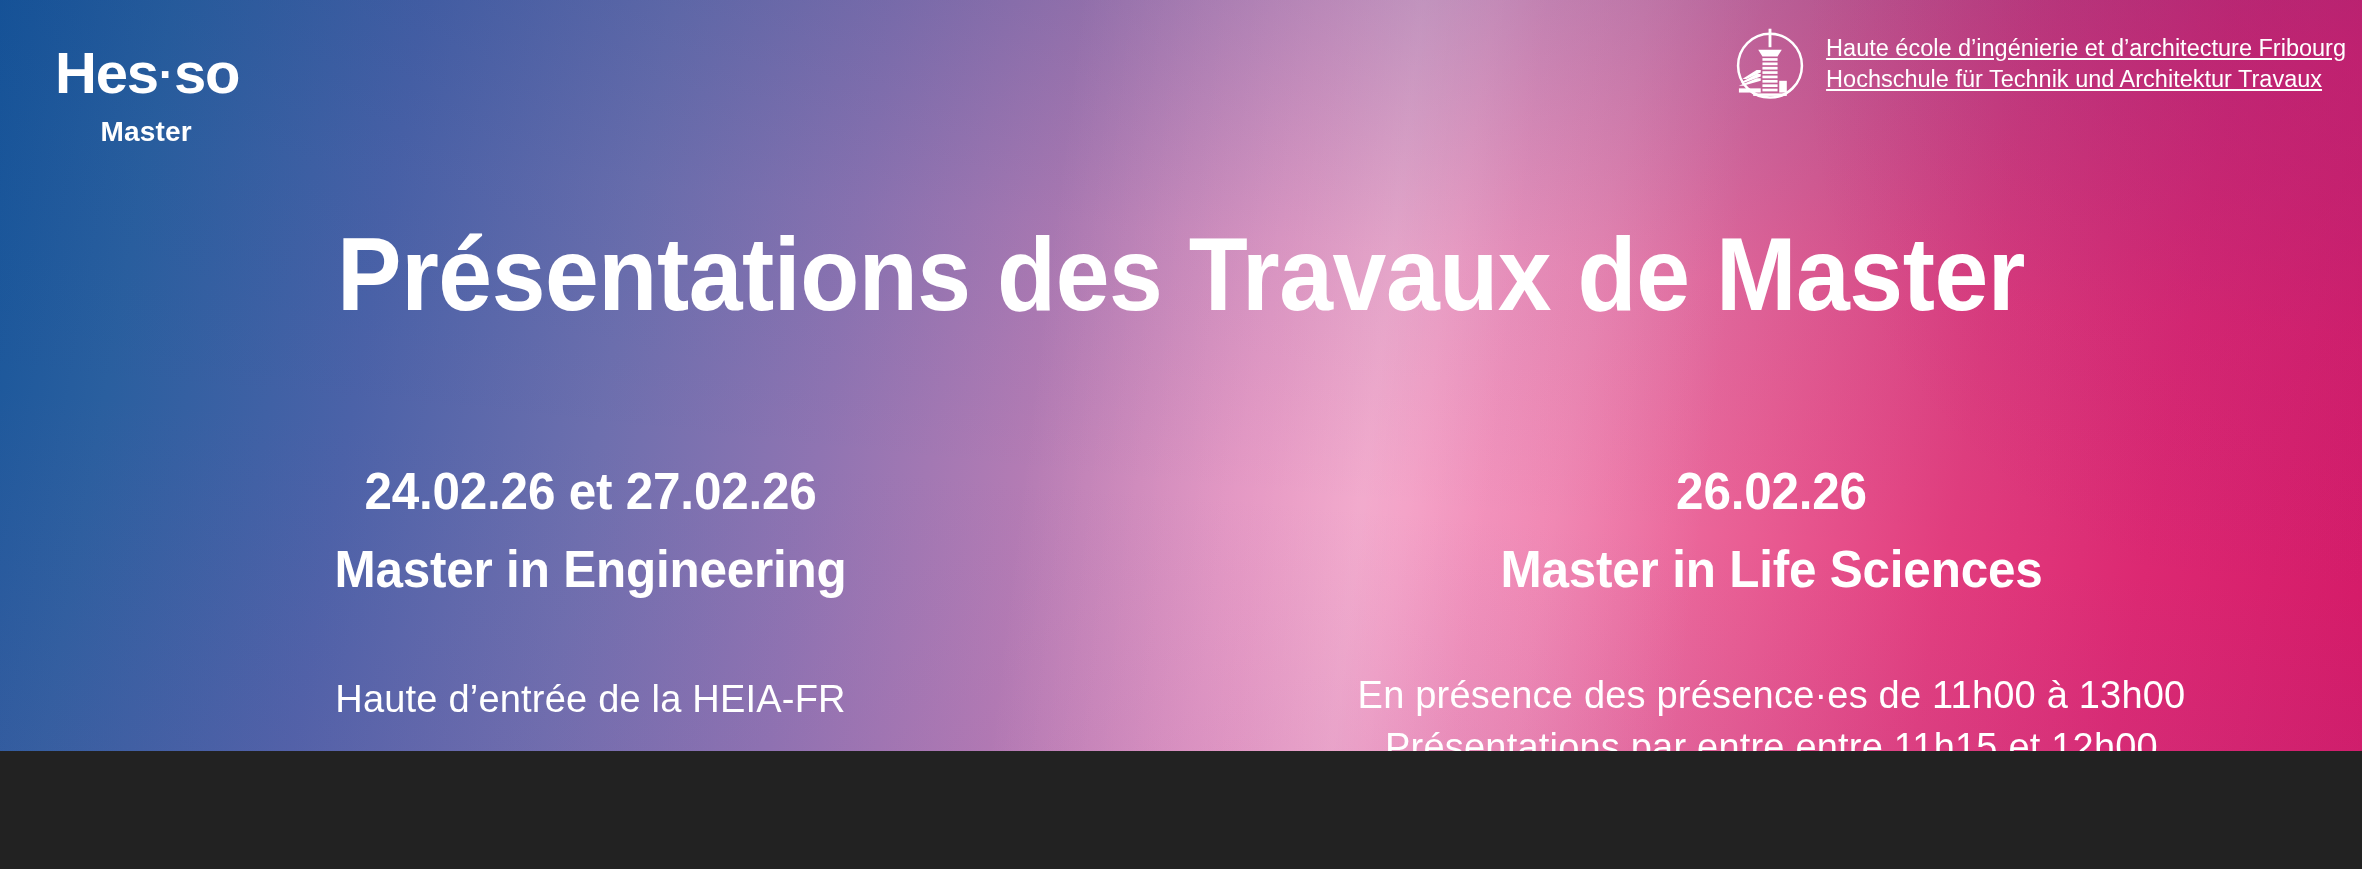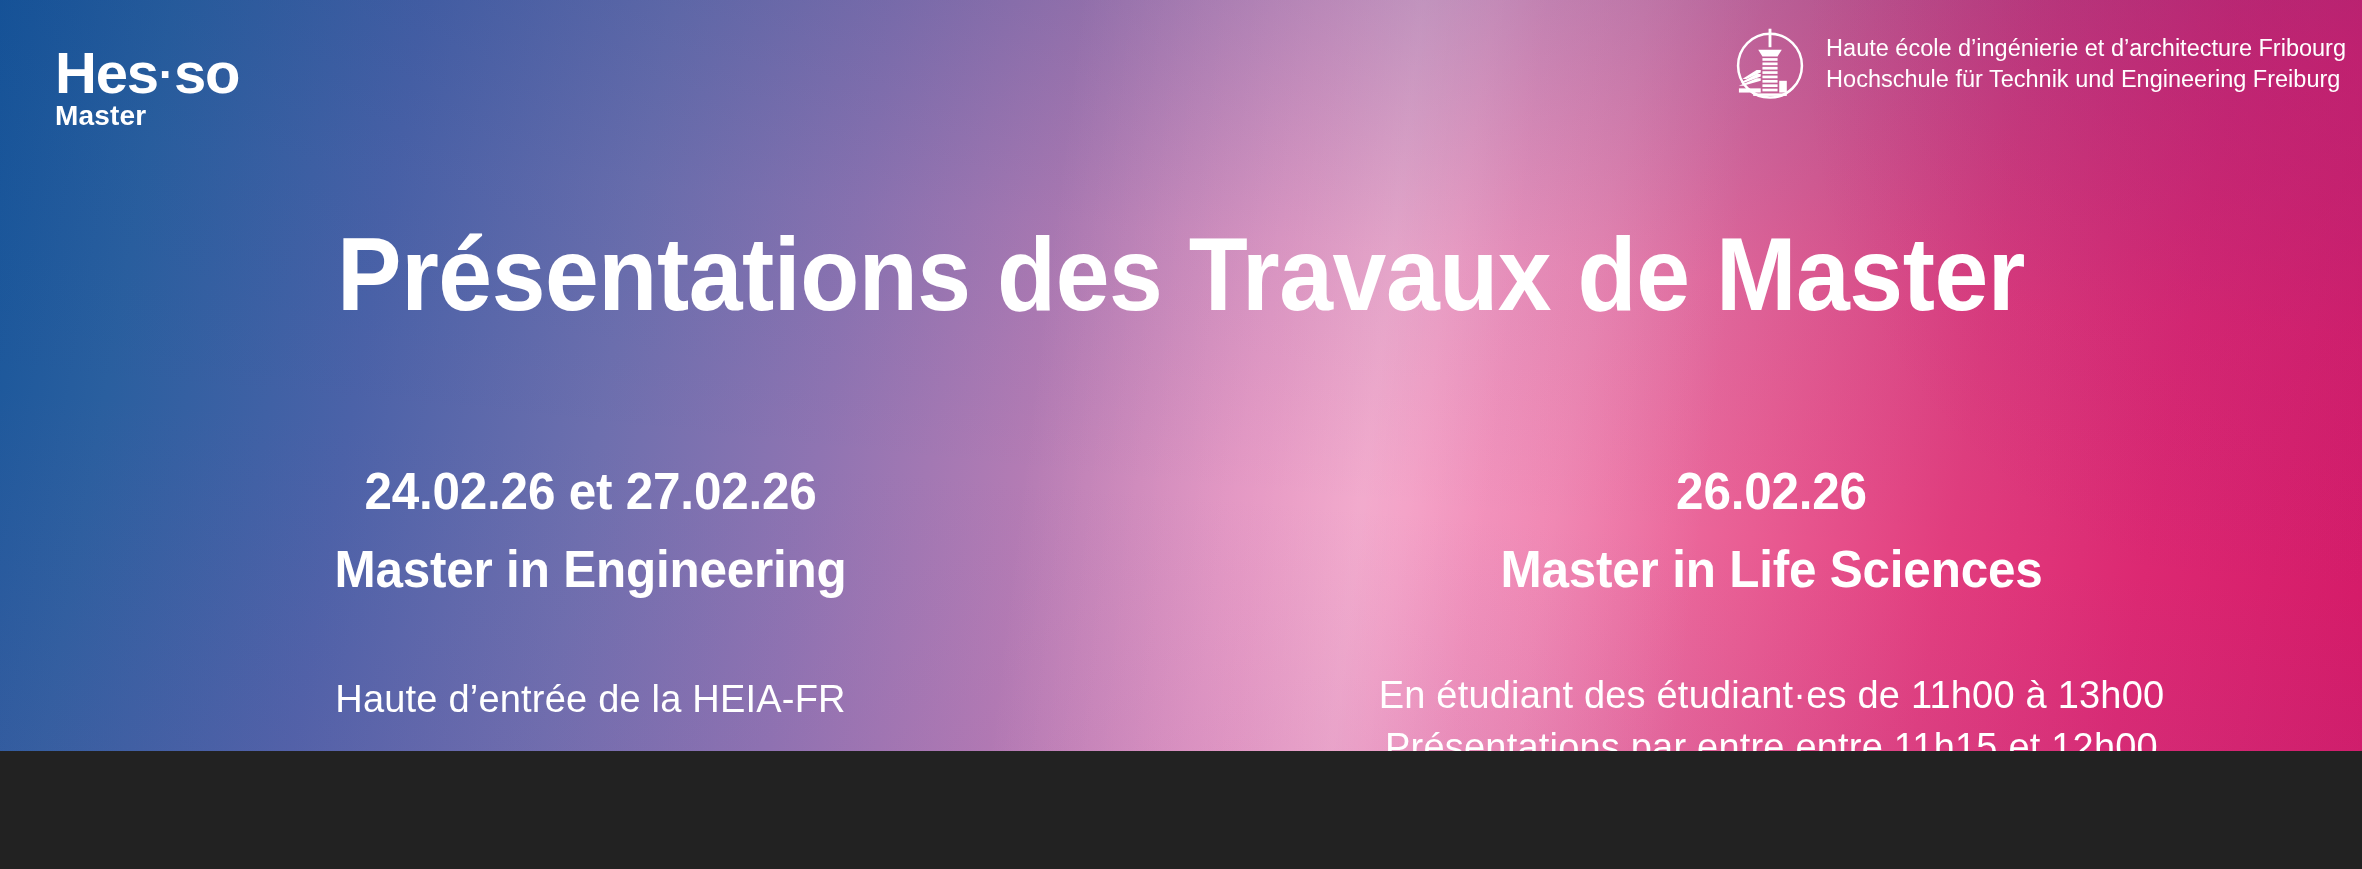--- a/index.html
+++ b/index.html
@@ -80,36 +80,37 @@
     white-space: nowrap;
   }
   #logo-hesso .wordmark .lower { text-transform: lowercase; }
   #logo-hesso .wordmark .dot {
     font-size: 46px;
     vertical-align: 3px;
     padding: 0 1px;
   }
   #logo-hesso .sub {
     display: block;
-    text-align: left;
+    text-align: center;
     font-size: 28px;
     font-weight: 700;
     letter-spacing: 0.2px;
-    margin-top: 0;
+    margin-top: 16px;
     padding-right: 2px;
   }
 
   #logo-heia {
     position: absolute;
     right: 16px;
     top: 22px;
     display: flex;
     align-items: center;
     gap: 14px;
     user-select: none;
+    text-decoration: underline;
   }
   #logo-heia .mark { width: 84px; height: 84px; flex: 0 0 84px; }
   #logo-heia .names {
     font-size: 23.5px;
     line-height: 1.33;
     font-weight: 400;
     letter-spacing: 0.0px;
     white-space: nowrap;
   }
 
@@ -210,39 +211,39 @@
           <polygon points="34,57 39,57 39,60 22,68 17,68"></polygon>
           <polygon points="34,62 39,62 39,65 20,72 15,72"></polygon>
           <polygon points="34,67 39,67 39,70 18,76 13,76"></polygon>
           <rect x="13" y="79" width="26" height="5"></rect>
           <rect x="30" y="85" width="40" height="3"></rect>
         </g>
       </svg>
     </span>
     <span class="names">
       <div>Haute école d’ingénierie et d’architecture Fribourg</div>
-      <div>Hochschule für Technik und Engineering Freiburg</div>
+      <div>Hochschule für Technik und Architektur Travaux</div>
     </span>
   </div>
 
   <div id="headline">Présentations des Travaux de Master</div>
 
   <div id="columns">
 
     <div class="col col-left">
       <div class="date">24.02.26 et 27.02.26</div>
       <div class="program">Master in Engineering</div>
       <div class="detail-lines">
         <div>Haute d’entrée de la HEIA-FR</div>
       </div>
     </div>
 
     <div class="col col-right">
       <div class="date">26.02.26</div>
       <div class="program">Master in Life Sciences</div>
       <div class="detail-lines">
-        <div>En  étudiant des étudiant·es de 11h00 à 13h00</div>
+        <div>En  présence des présence·es de 11h00 à 13h00</div>
         <div>Présentations par entre entre 11h15 et 12h00</div>
       </div>
     </div>
 
   </div>
 </div>
 
 </body></html>

